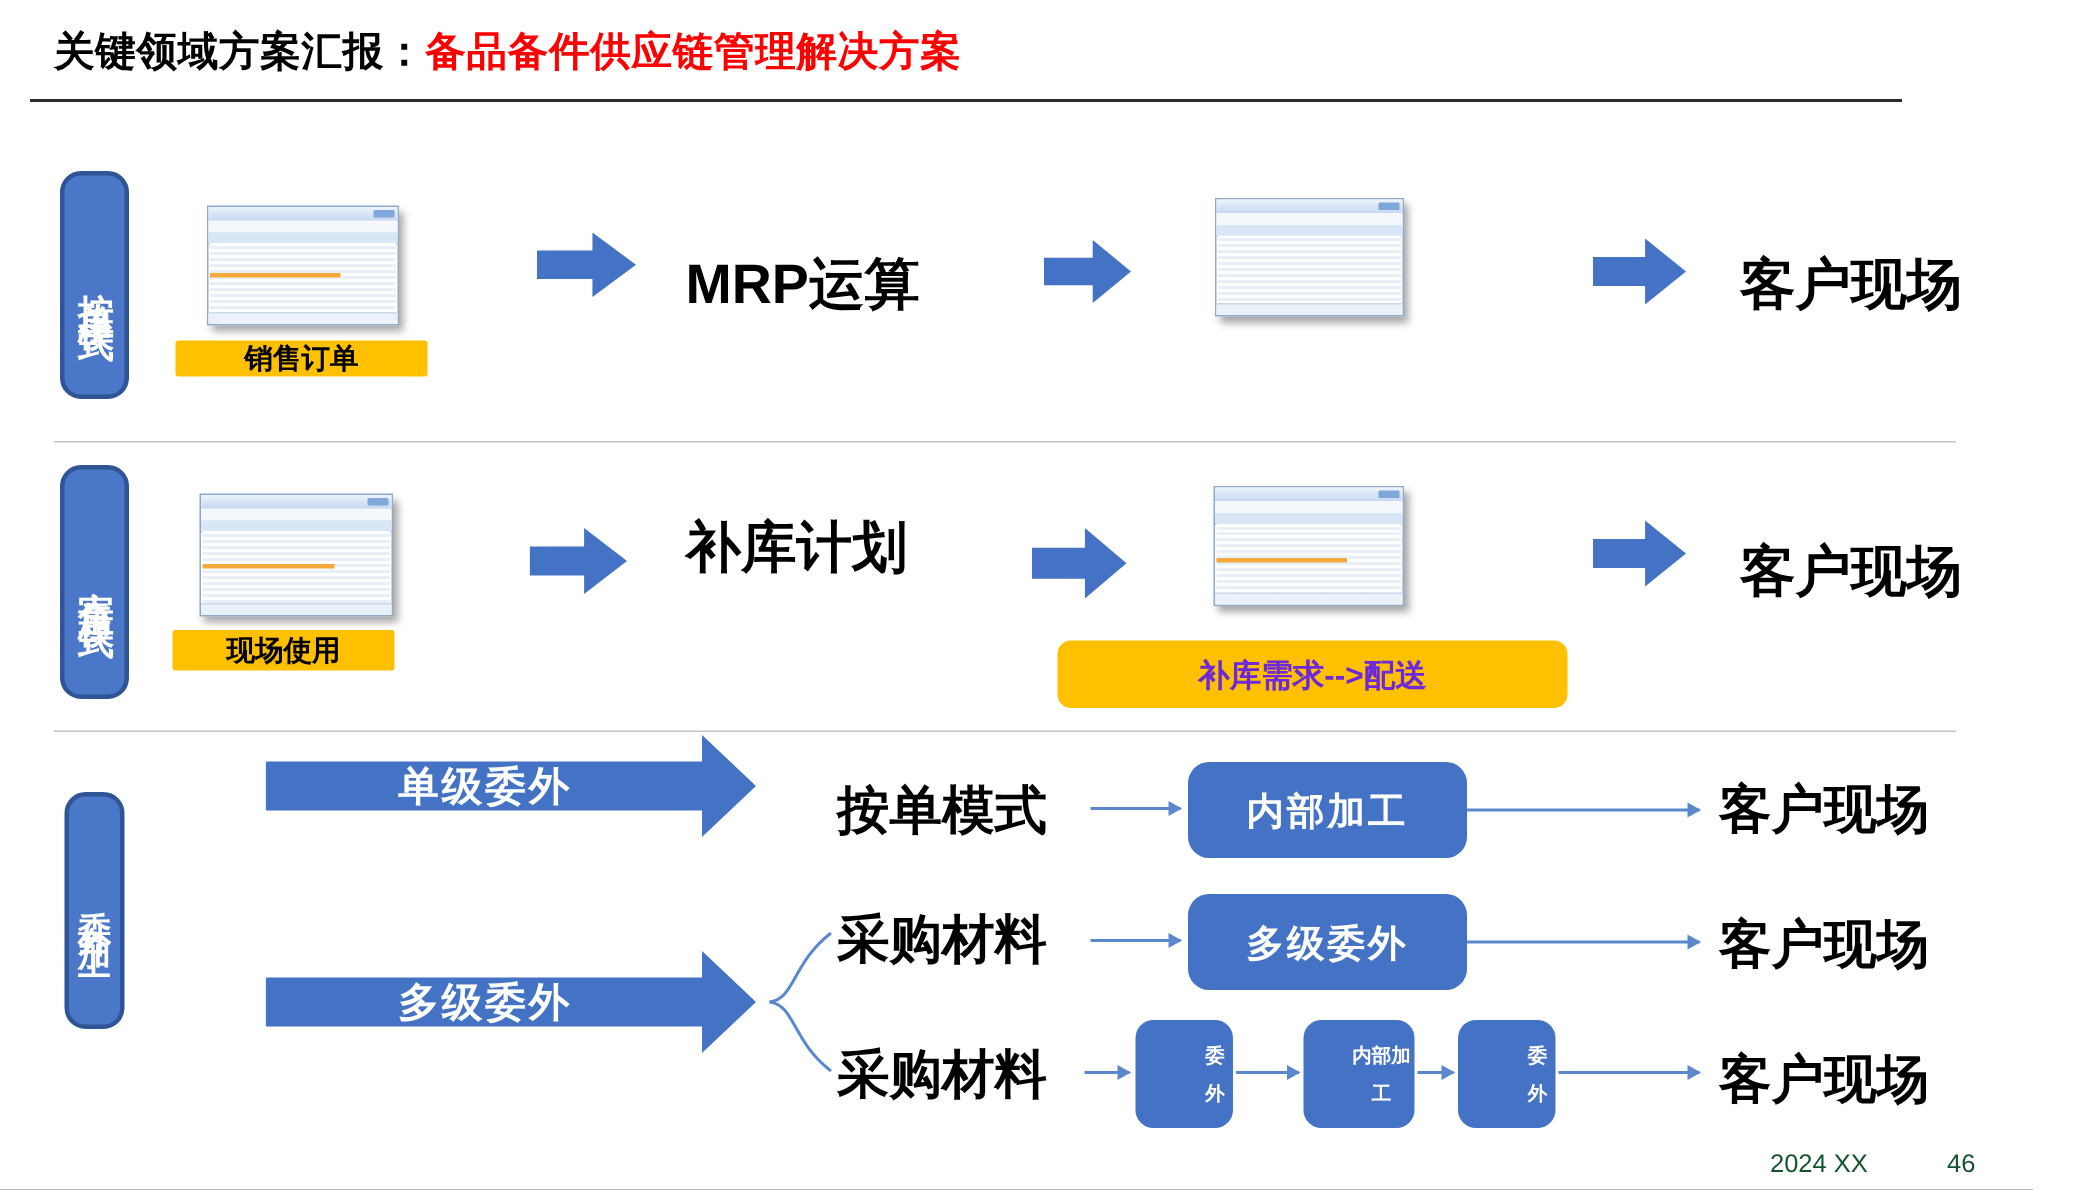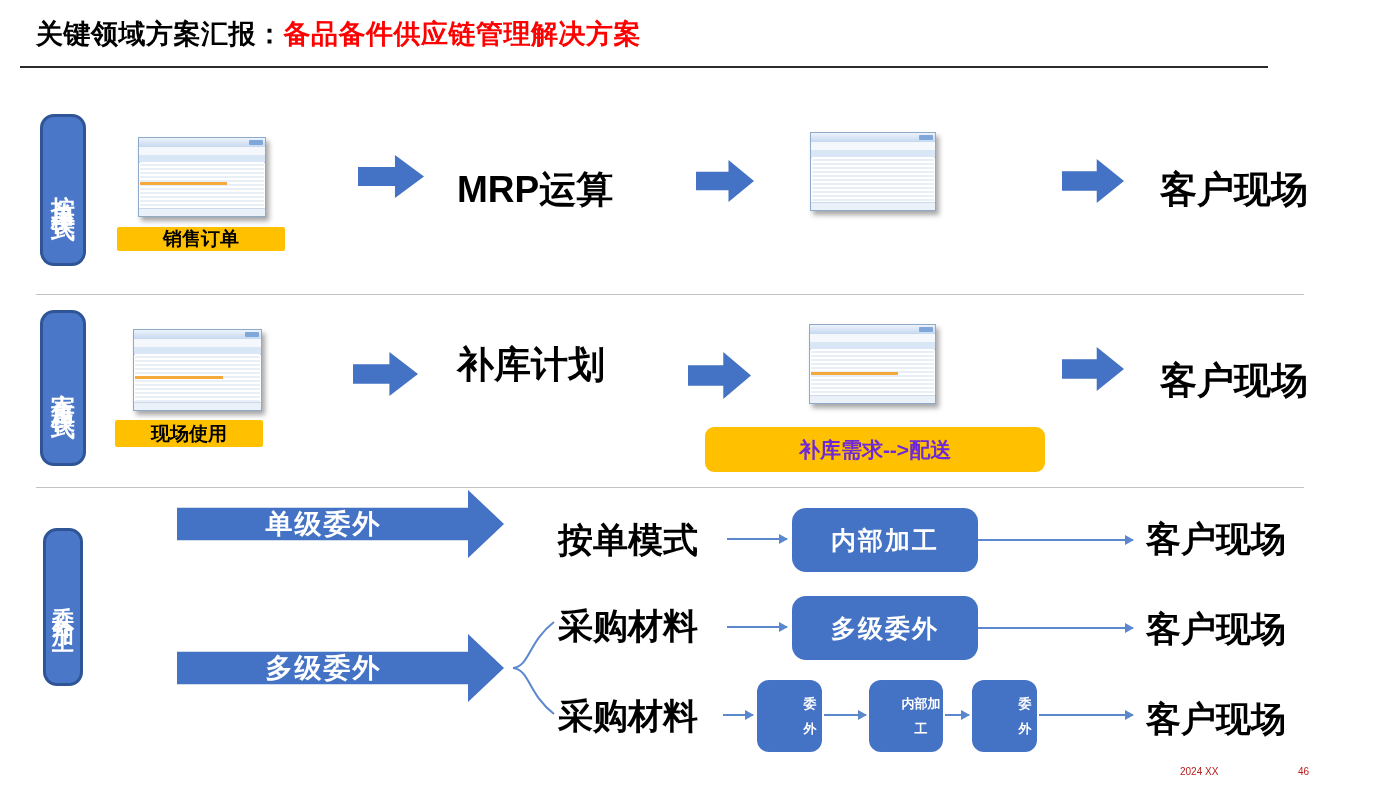--- a/index.html
+++ b/index.html
@@ -50,21 +50,21 @@
                  border-left:9px solid #5B87CD;border-top:5px solid transparent;border-bottom:5px solid transparent;}
 
   
   .pbox{background:#4472C4;border-radius:14px;color:#fff;font-weight:bold;
         display:flex;align-items:center;justify-content:center;text-align:center;}
   .pbox-lg{font-size:25px;letter-spacing:2px;}
   .pbox-sm{font-size:13px;line-height:25px;border-radius:12px;justify-content:flex-end;}
   .pbox-sm .wrap{word-break:break-all;text-align:center;}
 
   .big-black{font-weight:bold;white-space:nowrap;}
-  .footer-text{font-size:10px;color:#b91c1c;white-space:nowrap;}
+  .footer-text{font-size:17px;color:#14532d;white-space:nowrap;}
 </style>
 </head>
 <body>
 
 <div id="slide">
 
   <div class="abs title">
     <span>关键领域方案汇报：</span><span class="hl">备品备件供应链管理解决方案</span>
   </div>
   <div class="abs title-rule"></div>

